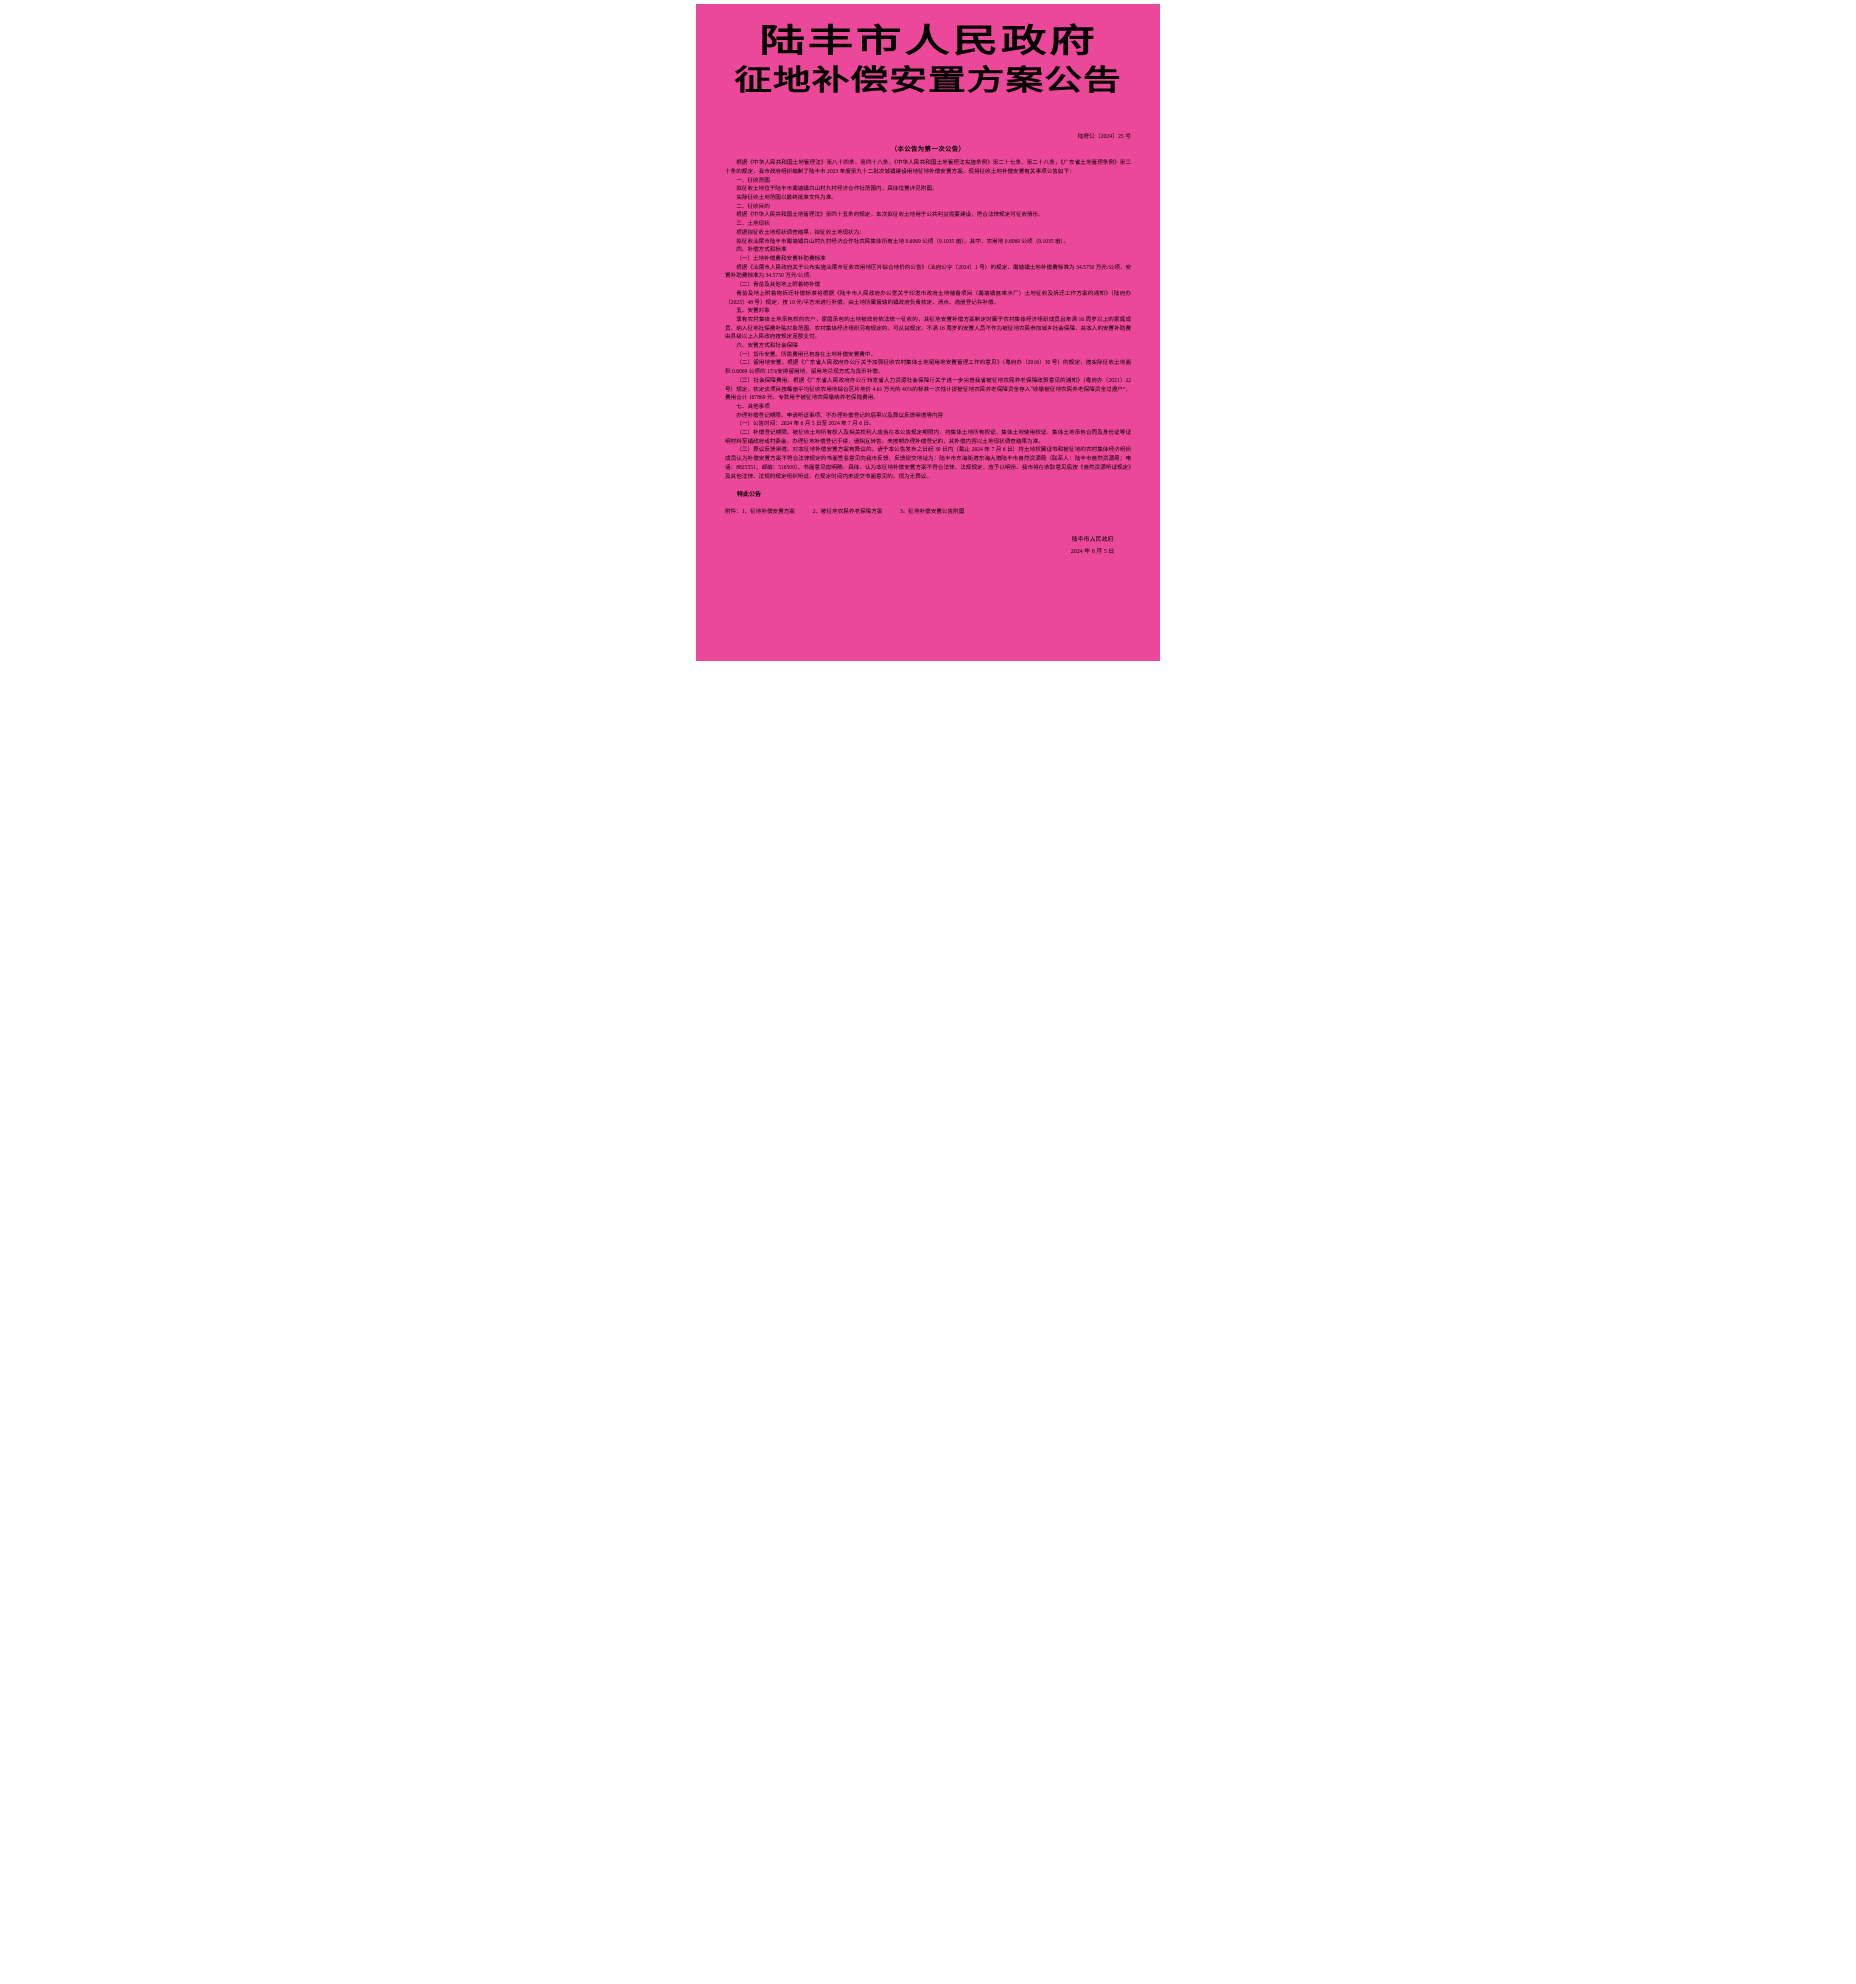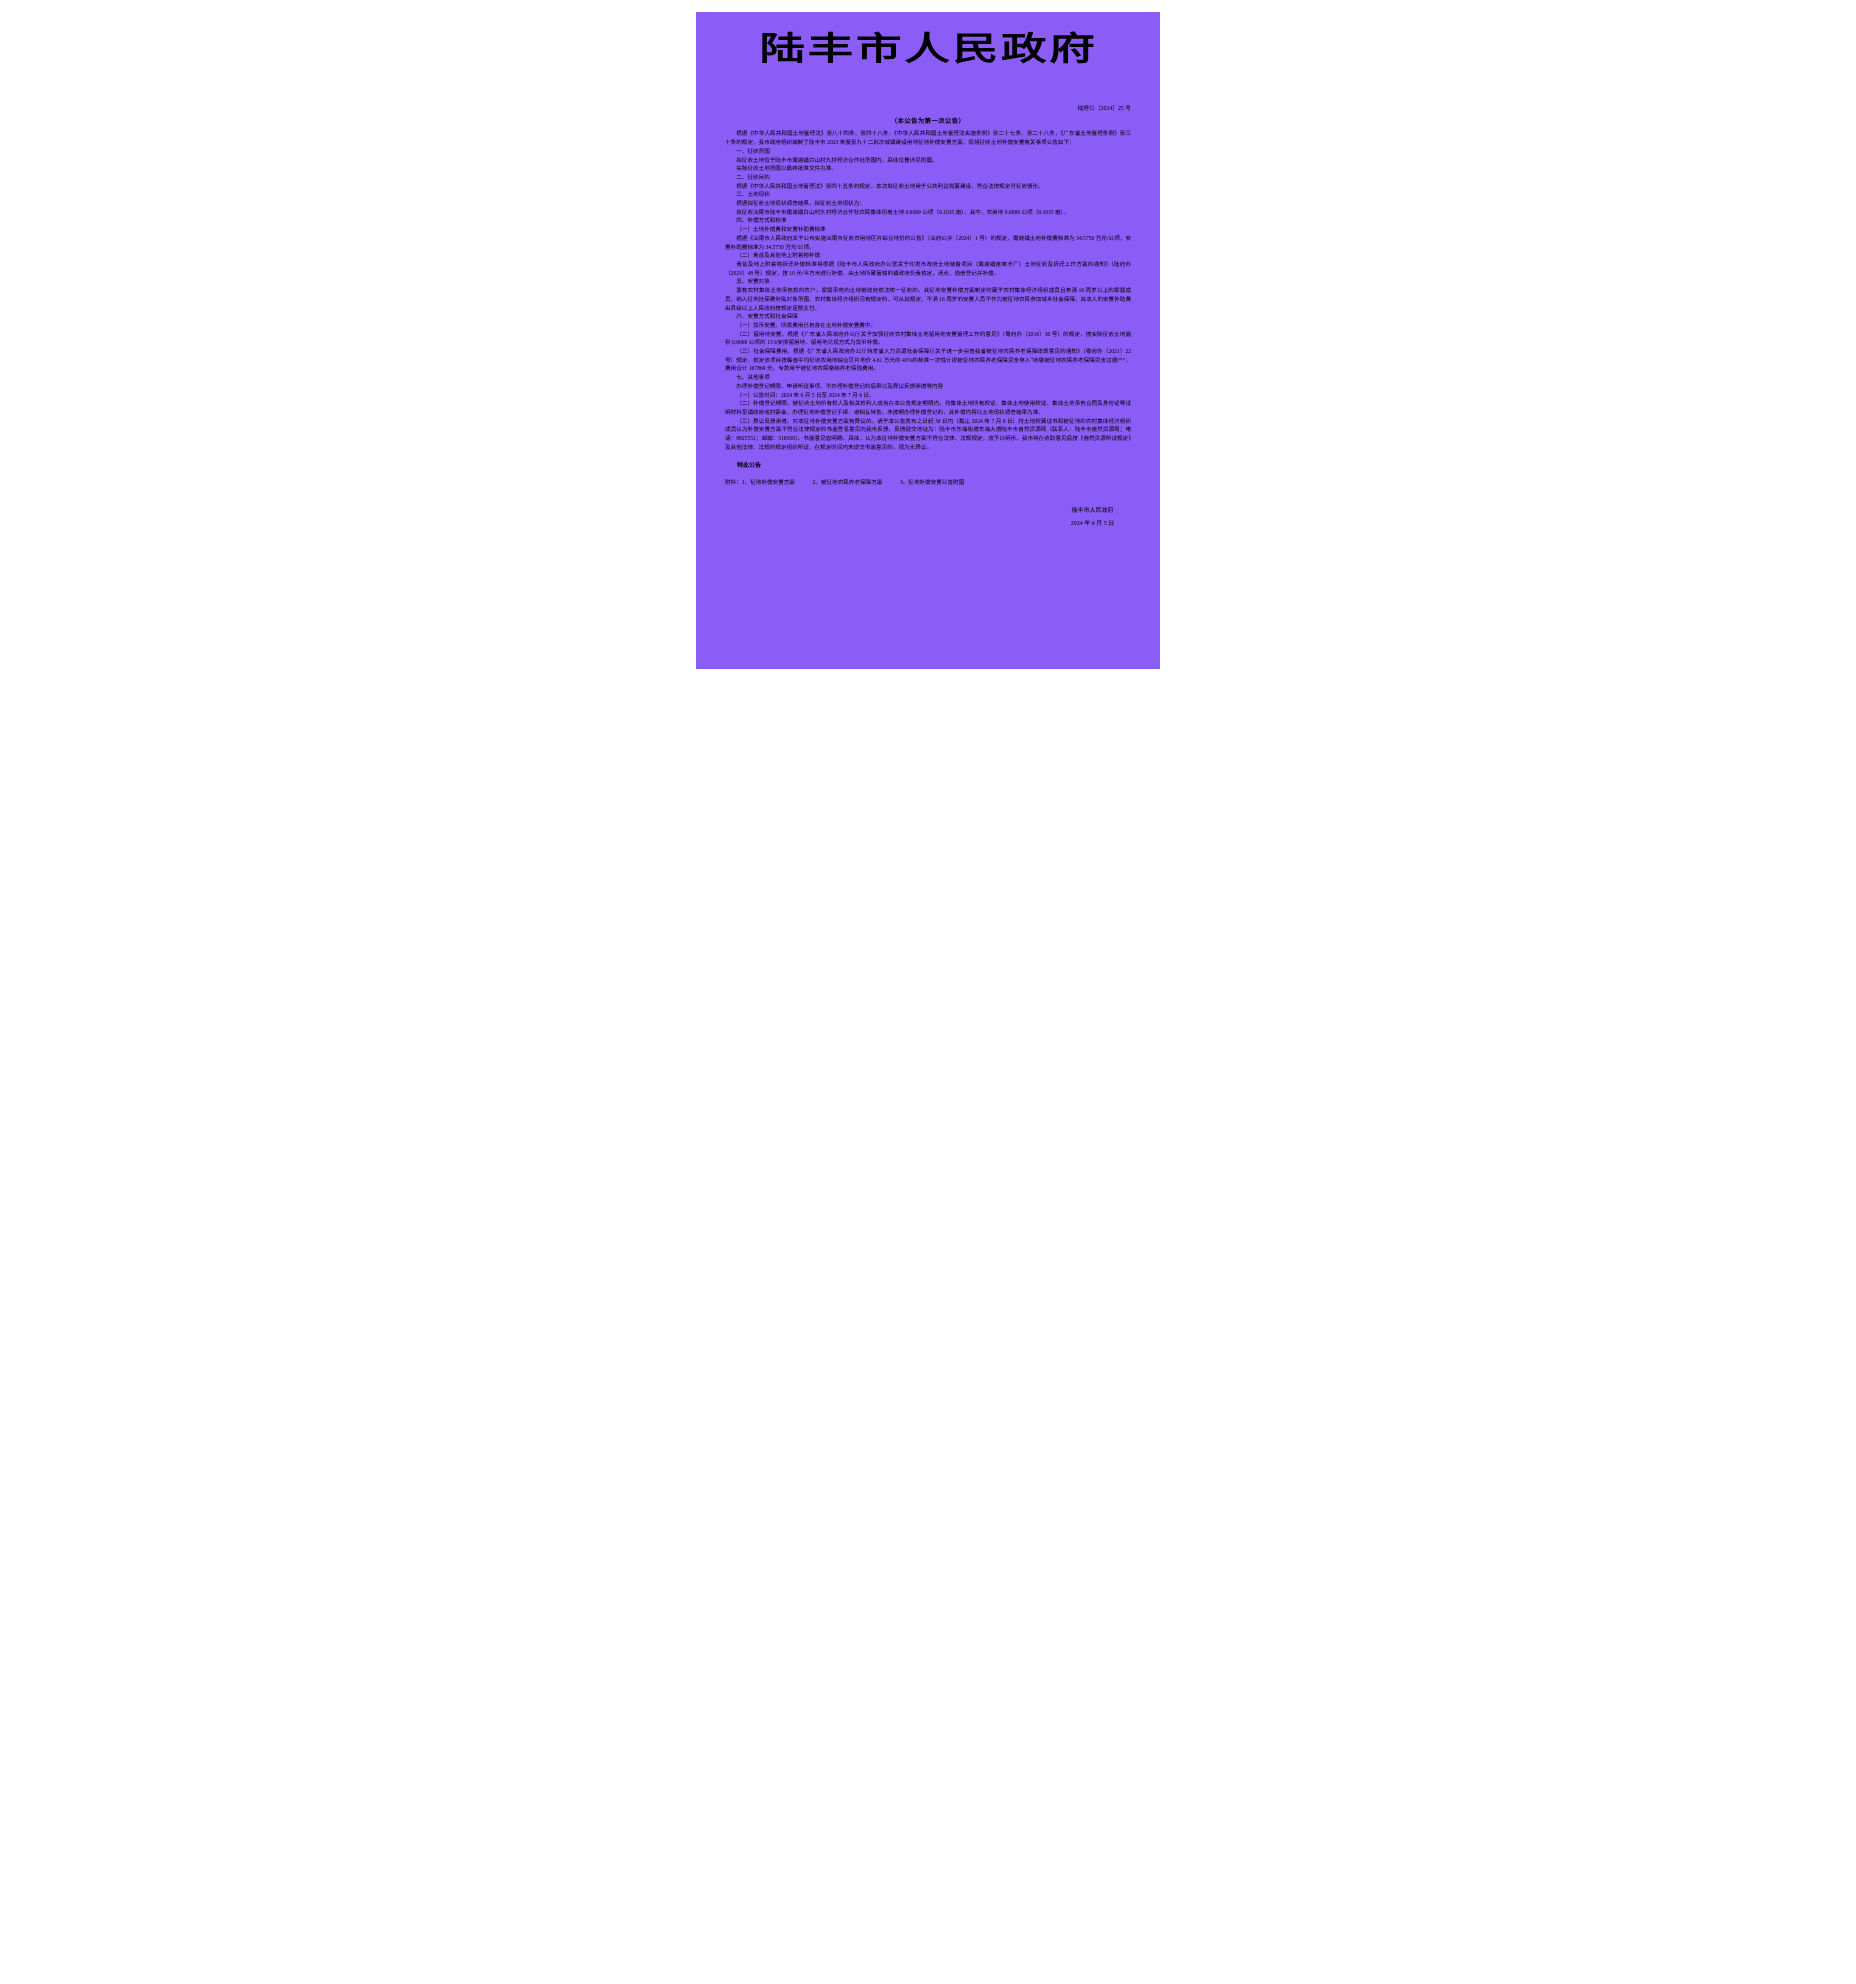--- a/index.html
+++ b/index.html
@@ -3,24 +3,24 @@
 <meta charset="utf-8">
 <style>
   html, body {
     margin: 0;
     padding: 0;
     background: #ffffff;
   }
   .page {
     width: 464px;
     min-height: 657px;
-    margin: 12px auto;
+    margin: 4px auto;
     padding: 20px 29px 16px 29px;
     box-sizing: border-box;
-    background: #8b5cf6;
+    background: #ec4899;
     color: #000000;
     font-family: "Liberation Serif", "DejaVu Serif", serif;
   }
   .title-line { text-align: center; margin: 0; }
   .title-main {
     display: inline-block;
     font-size: 33px;
     font-weight: 900;
     letter-spacing: 2px;
     line-height: 1.05;
@@ -87,20 +87,23 @@
   }
 </style>
 </head>
 <body>
 
 <div class="page">
 
   <div class="title-line">
     <span class="title-main">陆丰市人民政府</span>
   </div>
+  <div class="title-line">
+    <span class="title-sub">征地补偿安置方案公告</span>
+  </div>
 
   <p class="doc-number">陆府公〔2024〕25 号</p>
 
   <p class="announcement-subtitle">（本公告为第一次公告）</p>
 
   <div class="doc-body">
     <p>根据《中华人民共和国土地管理法》第八十四条、第四十八条，《中华人民共和国土地管理法实施条例》第二十七条、第二十八条，《广东省土地管理条例》第三十条的规定，我市政府组织编制了陆丰市 2023 年度第九十二批次城镇建设用地征地补偿安置方案，现将征收土地补偿安置有关事项公告如下：</p>
     <p>一、征收范围</p>
     <p>拟征收土地位于陆丰市南塘镇白山村九村经济合作社范围内，具体位置详见附图。</p>
     <p>实际征收土地范围以最终批准文件为准。</p>

